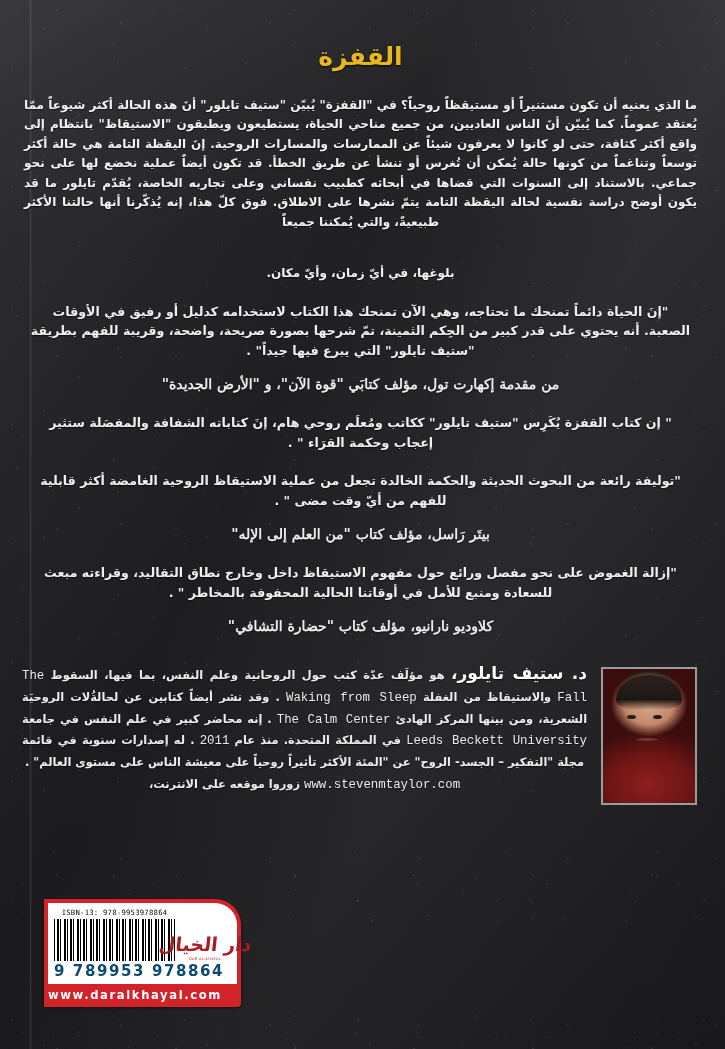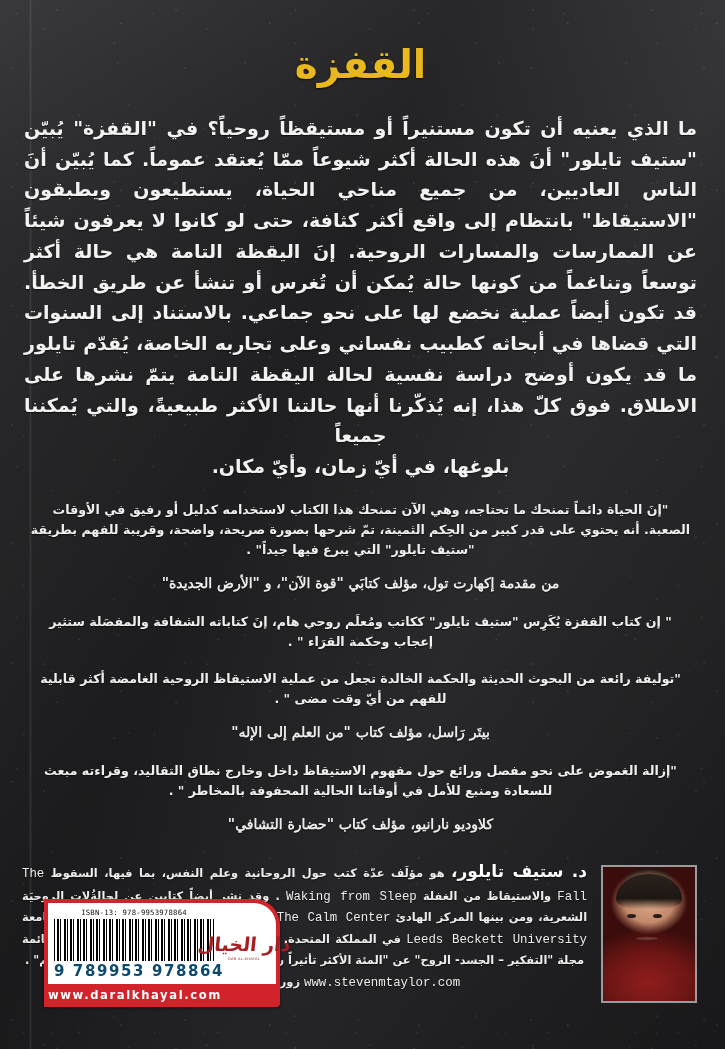--- a/index.html
+++ b/index.html
@@ -59,38 +59,38 @@
     position: relative;
     z-index: 3;
     padding: 0 26px 0 22px;
   }
 
   .title {
     margin: 0;
     padding-top: 42px;
     text-align: center;
     color: #e9b81e;
-    font-size: 39px;
+    font-size: 25px;
     font-weight: 700;
     letter-spacing: 0.5px;
     line-height: 1.2;
     text-shadow: 0 1px 2px rgba(0,0,0,0.75);
   }
 
   .blurb {
     margin: 24px 2px 0 2px;
     text-align: justify;
     text-align-last: center;
-    font-size: 19px;
+    font-size: 12px;
     font-weight: 700;
     line-height: 1.62;
     color: #f2f2f2;
     text-shadow: 0 1px 1px rgba(0,0,0,0.6);
   }
-  .blurb .last-line { display: block; text-align: center; }
+  .blurb .last-line { display: block; text-align: center; margin-top: 32px; }
 
   .quote-block { margin-top: 18px; }
   .quote {
     margin: 0 6px;
     text-align: center;
     font-size: 12.6px;
     font-weight: 700;
     line-height: 1.58;
     color: #f0f0f0;
     text-shadow: 0 1px 1px rgba(0,0,0,0.6);
@@ -189,21 +189,21 @@
     height: 3px;
     top: 52%;
     border-radius: 50%;
     background: #6b3a32;
   }
 
   .barcode-panel {
     position: absolute;
     left: 44px;
     bottom: 42px;
-    width: 236px;
+    width: 197px;
     z-index: 4;
     background: #d2222a;
     border-top-right-radius: 26px;
     border-bottom-right-radius: 4px;
     padding: 4px 4px 0 4px;
     box-sizing: border-box;
     box-shadow: 0 1px 3px rgba(0,0,0,0.5);
   }
   .barcode-white {
     background: #ffffff;

